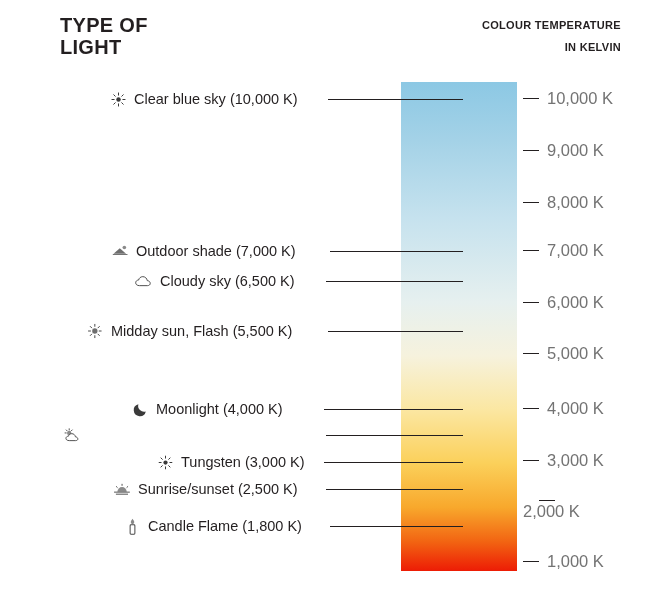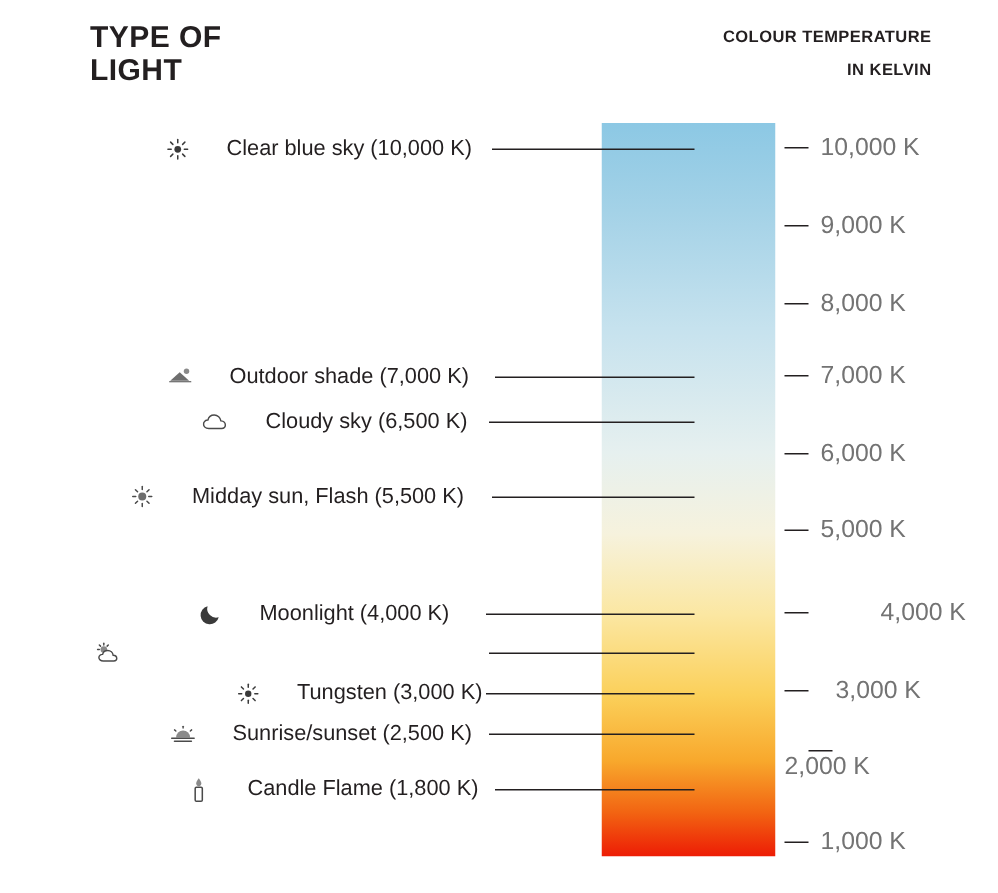--- a/index.html
+++ b/index.html
@@ -49,21 +49,20 @@
     height: 489px;
   }
 
   
   .label-row {
     position: absolute;
     height: 20px;
     display: flex;
     align-items: center;
     white-space: nowrap;
-    gap: 17px;
   }
   .label-row .icon {
     display: inline-flex;
     align-items: center;
     justify-content: center;
     width: 20px;
     height: 18px;
     margin-right: 6px;
     flex: 0 0 auto;
     color: #3a3a3a;
@@ -276,25 +275,25 @@
   <span class="ttext">7,000 K</span>
 </div>
 <div class="tick" style="top:292px;">
   <span class="dash"></span>
   <span class="ttext">6,000 K</span>
 </div>
 <div class="tick" style="top:343px;">
   <span class="dash"></span>
   <span class="ttext">5,000 K</span>
 </div>
-<div class="tick" style="top:398px;gap:40px;">
+<div class="tick" style="top:398px;">
   <span class="dash"></span>
   <span class="ttext">4,000 K</span>
 </div>
-<div class="tick" style="top:450px;gap:10px;">
+<div class="tick" style="top:450px;">
   <span class="dash"></span>
   <span class="ttext">3,000 K</span>
 </div>
 <div class="tick" style="top:500px;flex-direction:column;">
   <span class="dash"></span>
   <span class="ttext">2,000 K</span>
 </div>
 <div class="tick" style="top:551px;">
   <span class="dash"></span>
   <span class="ttext">1,000 K</span>

